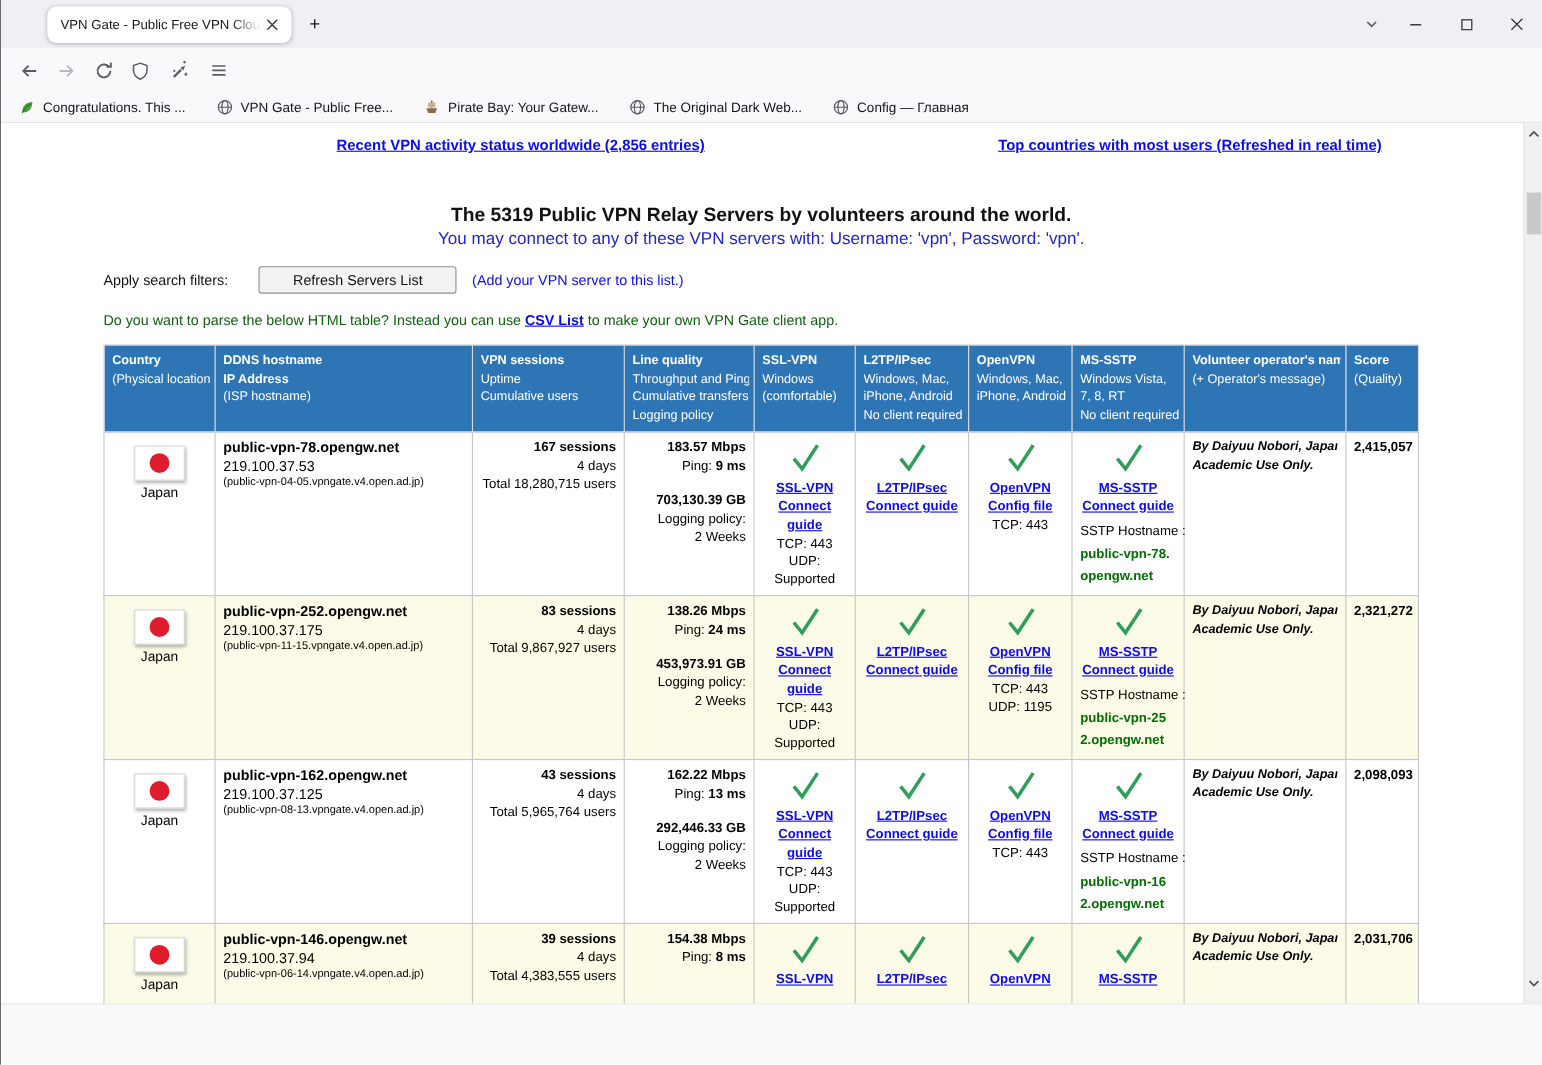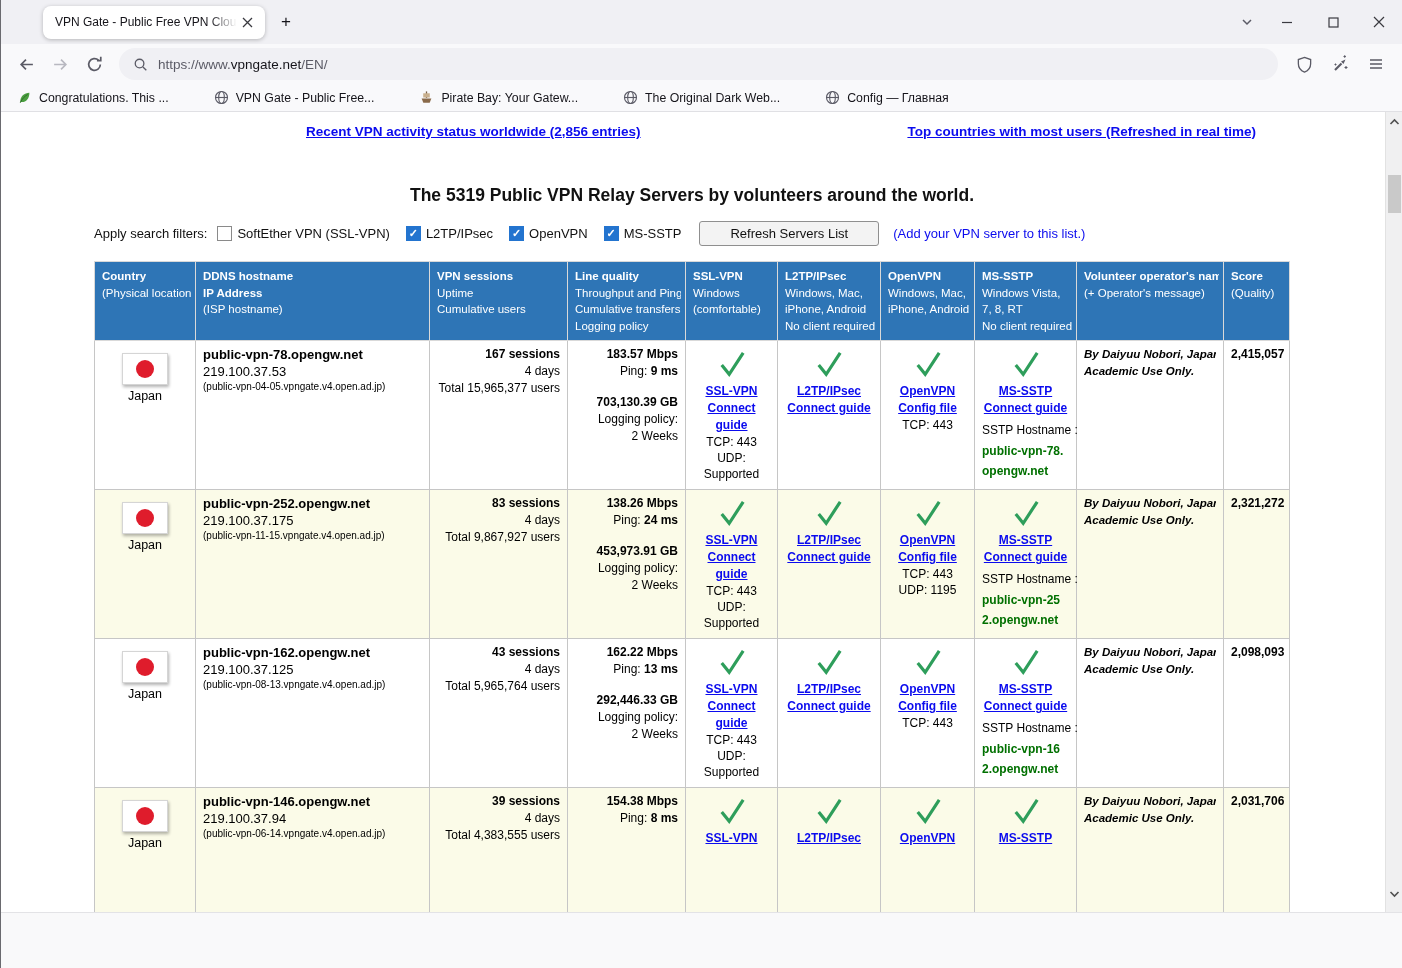--- a/index.html
+++ b/index.html
@@ -27,21 +27,21 @@
   .navbtn { width:34px; height:32px; border-radius:4px; display:flex; align-items:center; justify-content:center; }
   .urlbar { flex:1; height:32px; margin:0 10px 0 8px; background:#f0f0f4; border-radius:16px;
             display:flex; align-items:center; padding:0 14px; }
   .urlbar .searchic { margin-right:10px; display:flex; }
   .urltext { font-size:13.5px; color:#5b5b66; white-space:nowrap; }
   .urltext .dom { color:#15141a; }
   .tb-right { display:flex; align-items:center; gap:4px; margin-right:2px; }
   .tb-right .navbtn { width:32px; }
 
   
-  .bookmarks { height:28px; background:#f9f9fb; display:flex; align-items:center; padding:0 16px; gap:45px;
+  .bookmarks { height:28px; background:#f9f9fb; display:flex; align-items:center; padding:0 16px; gap:28px;
                border-bottom:1px solid #e0e0e4; flex:none; }
   .bm { display:flex; align-items:center; gap:7px; }
   .bm-ic { display:flex; width:15px; height:15px; }
   .bm-label { font-size:12.3px; color:#15141a; white-space:nowrap; }
 
   
   .content { position:relative; height:800px; background:#fff; overflow:hidden; flex:none; }
   .page { margin:0 112px 0 93px; }
   .toplinks { display:flex; justify-content:space-between; margin-top:12px; }
   .toplinks a { font-size:13.5px; font-weight:bold; color:#0b0bee; text-decoration:underline; }
@@ -157,29 +157,20 @@
       <svg width="17" height="17" viewBox="0 0 16 16">
           <path d="M2 8 H13 M8.5 3.5 L13 8 l-4.5 4.5" fill="none" stroke="#b8b8c0" stroke-width="1.6"></path>
         </svg>
     </div>
     <div class="navbtn">
       <svg width="17" height="17" viewBox="0 0 16 16">
           <path d="M13.5 8 a5.5 5.5 0 1 1 -1.6 -3.9" fill="none" stroke="#5b5b66" stroke-width="1.6"></path>
           <path d="M13.9 0.8 v3.6 h-3.6" fill="none" stroke="#5b5b66" stroke-width="1.6"></path>
         </svg>
     </div>
-    <div class="urlbar">
-      <span class="searchic">
-        <svg width="15" height="15" viewBox="0 0 16 16">
-            <circle cx="7" cy="7" r="4.6" fill="none" stroke="#5b5b66" stroke-width="1.4"></circle>
-            <path d="M10.6 10.6 L14.2 14.2" stroke="#5b5b66" stroke-width="1.4"></path>
-          </svg>
-      </span>
-      <span class="urltext"><span>https://www.</span><span class="dom">vpngate.net</span><span>/EN/</span></span>
-    </div>
     <div class="tb-right">
       <div class="navbtn">
         <svg width="17" height="17" viewBox="0 0 18 18">
             <path d="M9 1.5 L15.5 3.8 V8.2 C15.5 12.8 12.6 15.6 9 17 C5.4 15.6 2.5 12.8 2.5 8.2 V3.8 Z" fill="none" stroke="#5b5b66" stroke-width="1.4"></path>
           </svg>
       </div>
       <div class="navbtn">
         <svg width="18" height="18" viewBox="0 0 18 18">
           <path d="M4 15 L10.5 8.5" stroke="#5b5b66" stroke-width="2.2"></path>
           <path d="M10 6.5 L12.5 9 L14.5 4.5 Z" fill="#5b5b66"></path>
@@ -254,46 +245,32 @@
       </div>
     </div>
 
   <div class="content">
     <div class="page">
       <div class="toplinks">
         <a class="l">Recent VPN activity status worldwide (2,856 entries)</a>
         <a class="r">Top countries with most users (Refreshed in real time)</a>
       </div>
       <div class="ptitle">The 5319 Public VPN Relay Servers by volunteers around the world.</div>
+      <div class="psub">You may connect to any of these VPN servers with: Username: 'vpn', Password: 'vpn'.</div>
 
       <div class="filters">
         <span class="flabel">Apply search filters:</span>
-        <span class="cbgroup">
-            <label class="cbwrap">
-              <span class="cb "></span>
-              <span>SoftEther VPN (SSL-VPN)</span>
-            </label>
-            <label class="cbwrap">
-              <span class="cb on"></span>
-              <span>L2TP/IPsec</span>
-            </label>
-            <label class="cbwrap">
-              <span class="cb on"></span>
-              <span>OpenVPN</span>
-            </label>
-            <label class="cbwrap">
-              <span class="cb on"></span>
-              <span>MS-SSTP</span>
-            </label>
-          </span>
         <button class="refreshbtn">Refresh Servers List</button>
         <a class="addlink">(Add your VPN server to this list.)</a>
       </div>
 
 
+      <div class="parse">
+        <span>Do you want to parse the below HTML table? Instead you can use </span><a>CSV List</a><span> to make your own VPN Gate client app.</span>
+      </div>
 
       <table class="srv">
         <thead>
             <tr>
               <th style="width:101px">
                 <div class="hb">Country</div>
                 <div class="">(Physical location)</div>
               </th>
               <th style="width:234px">
                 <div class="hb">DDNS hostname</div>
@@ -352,21 +329,21 @@
                 <div class="cname">Japan</div>
               </td>
               <td class="c-ddns">
                 <div class="host b">public-vpn-78.opengw.net</div>
                 <div class="ip">219.100.37.53</div>
                 <div class="isp">(public-vpn-04-05.vpngate.v4.open.ad.jp)</div>
               </td>
               <td class="c-num">
                 <div class="b">167 sessions</div>
                 <div>4 days</div>
-                <div>Total 15,965,377 users</div>
+                <div>Total 18,280,715 users</div>
               </td>
               <td class="c-num">
                 <div class="b">183.57 Mbps</div>
                 <div>Ping: <span class="b">9 ms</span></div>
                 <div class="b gaptop">703,130.39 GB</div>
                 <div>Logging policy:</div>
                 <div>2 Weeks</div>
               </td>
               <td class="c-proto"><svg class="chk" viewBox="0 0 36 30">
                   <path d="M7 16 L15 26 L30 3"></path>

